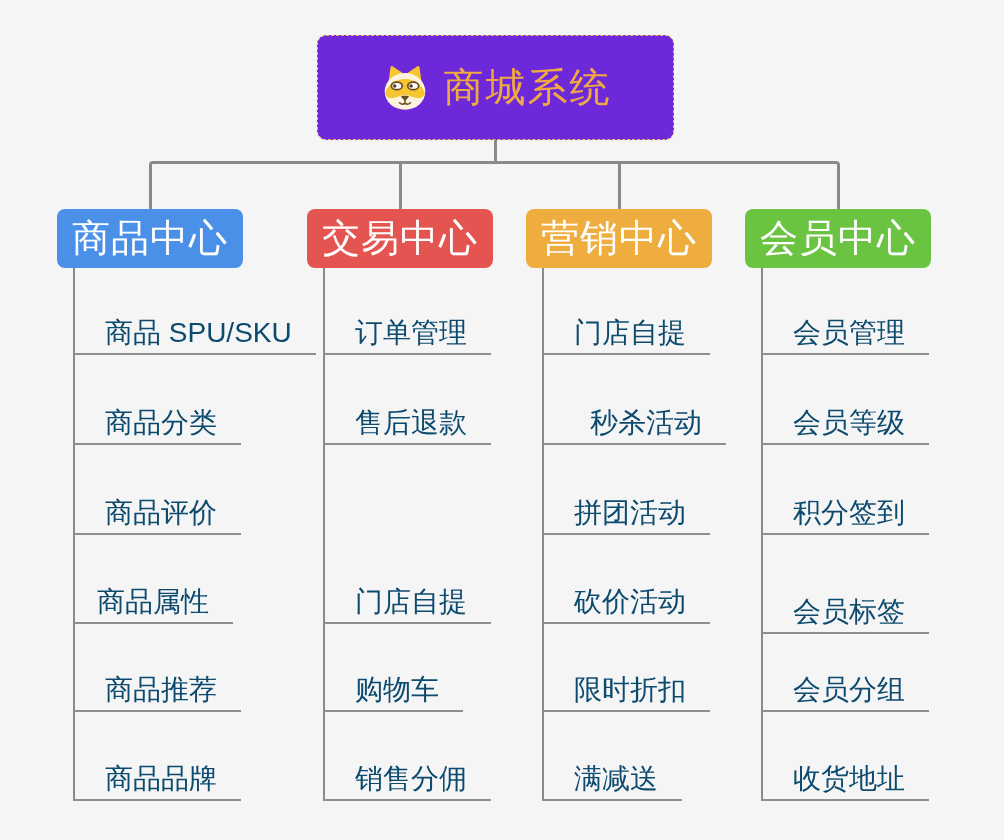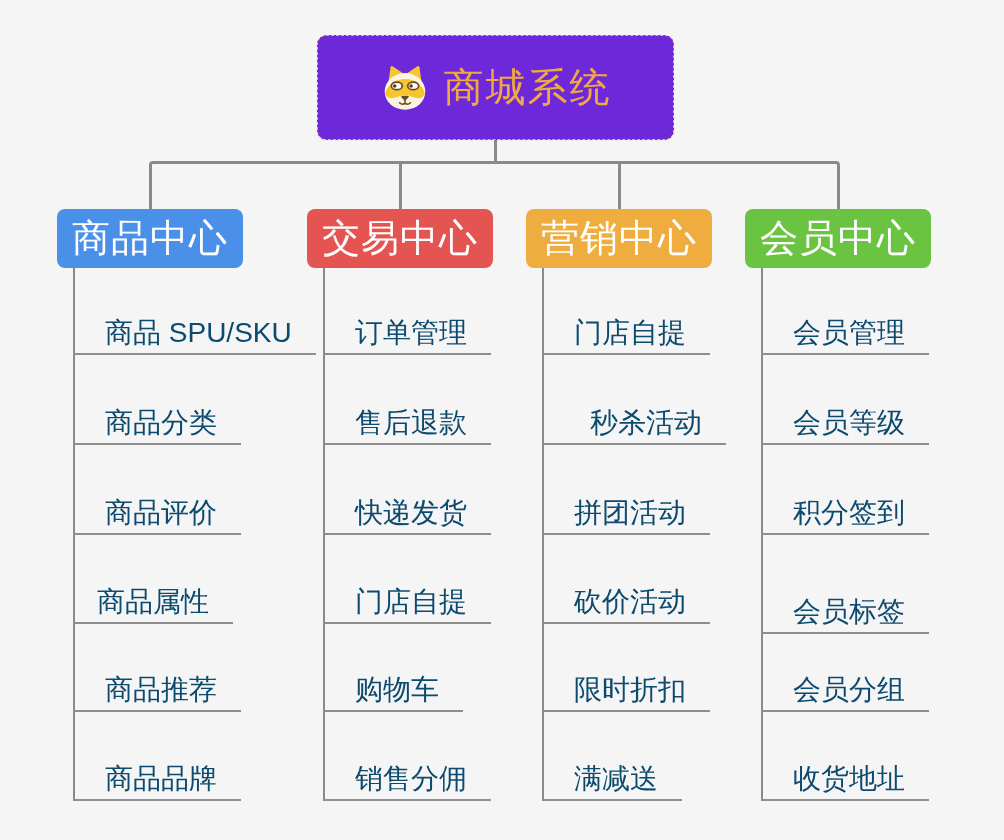--- a/index.html
+++ b/index.html
@@ -125,23 +125,20 @@
     <div class="branch-header" style="background: rgb(228, 85, 81);">
       <span class="branch-label">交易中心</span>
     </div>
     <div class="spine"></div>
   <div class="leaf" style="top: 110px;">
     <span>订单管理</span>
   </div>
         <div class="leaf" style="top: 200px;">
     <span>售后退款</span>
   </div>
-        <div class="leaf" style="top: 290px;">
-    <span>快递发货</span>
-  </div>
         <div class="leaf" style="top: 379px;">
     <span>门店自提</span>
   </div>
         <div class="leaf" style="top: 467px;">
     <span>购物车</span>
   </div>
         <div class="leaf" style="top: 556px;">
     <span>销售分佣</span>
   </div>
       </div>

